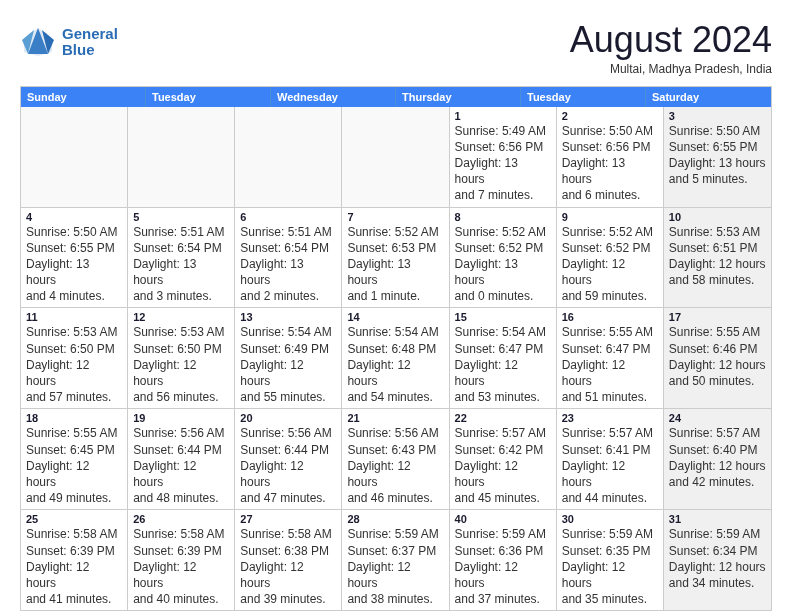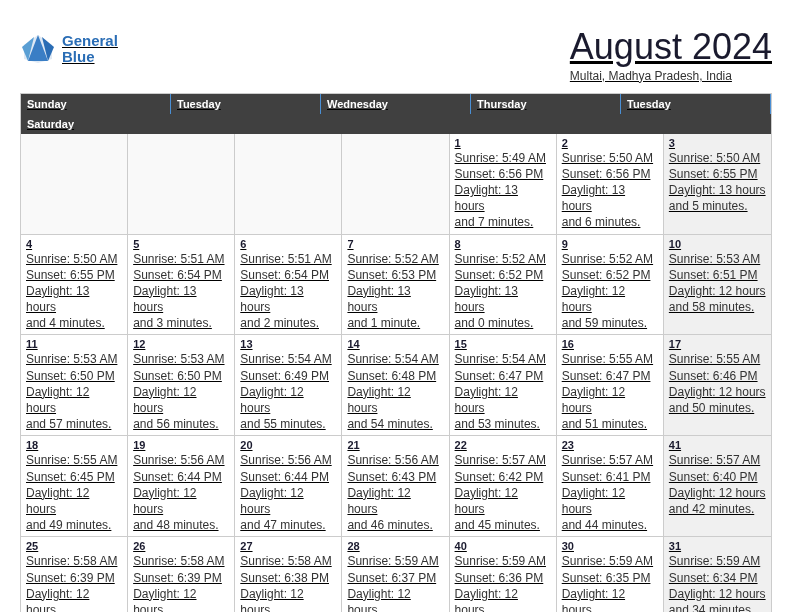--- a/index.html
+++ b/index.html
@@ -6,24 +6,23 @@
     body {
       font-family: Arial, sans-serif;
       background: #fff;
       width: 792px;
       height: 612px;
       overflow: hidden;
     }
     .page {
       width: 792px;
       height: 612px;
-      padding: 27px 20px 12px 20px;
+      padding: 20px 20px 12px 20px;
       display: flex;
       flex-direction: column;
-      text-decoration: underline;
     }
     .header {
       display: flex;
       justify-content: space-between;
       align-items: flex-start;
       margin-bottom: 10px;
     }
     .logo {
       display: flex;
       align-items: center;
@@ -37,42 +36,43 @@
     .logo-text {
       font-size: 15px;
       font-weight: bold;
       line-height: 1.1;
       color: #1a1a2e;
     }
     .logo-text span {
       color: #2a6db5;
     }
     .title-block {
+      text-align: right;
     }
     .main-title {
       font-size: 36px;
       font-weight: normal;
       color: #1a1a2e;
       line-height: 1.1;
     }
     .subtitle {
       font-size: 12px;
       color: #333;
       margin-top: 2px;
     }
     .calendar {
       flex: 1;
       display: flex;
       flex-direction: column;
       border: 1px solid #ccc;
     }
     .calendar-header {
       display: grid;
-      grid-template-columns: repeat(5, 1fr);
-      background: #404040;
+      grid-template-columns: repeat(6, 1fr);
+      background: #3b82f6;
     }
     .cal-header-cell {
       color: #fff;
       font-size: 11px;
       font-weight: bold;
       padding: 4px 6px;
       border-right: 1px solid #4a8fd5;
       text-align: left;
     }
     .cal-header-cell:last-child { border-right: none; }
@@ -313,21 +313,21 @@
 and 45 minutes.</div>
           </div>
           <div class="cal-cell">
             <span class="day-num">23</span>
             <div class="cell-info" style="white-space: pre-line;">Sunrise: 5:57 AM
 Sunset: 6:41 PM
 Daylight: 12 hours
 and 44 minutes.</div>
           </div>
           <div class="cal-cell shaded">
-            <span class="day-num">41</span>
+            <span class="day-num">24</span>
             <div class="cell-info" style="white-space: pre-line;">Sunrise: 5:57 AM
 Sunset: 6:40 PM
 Daylight: 12 hours
 and 42 minutes.</div>
           </div>
         </div>
         <div class="cal-row">
           <div class="cal-cell">
             <span class="day-num">25</span>
             <div class="cell-info" style="white-space: pre-line;">Sunrise: 5:58 AM

